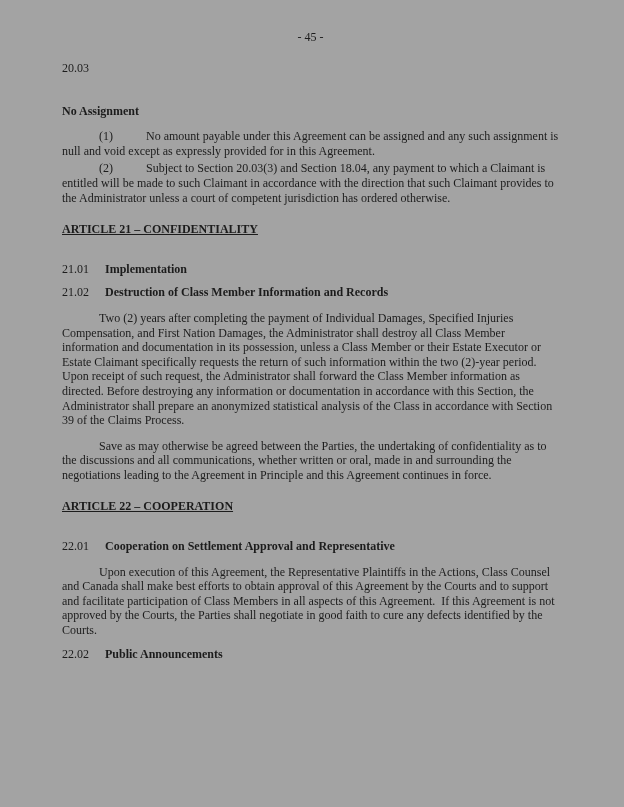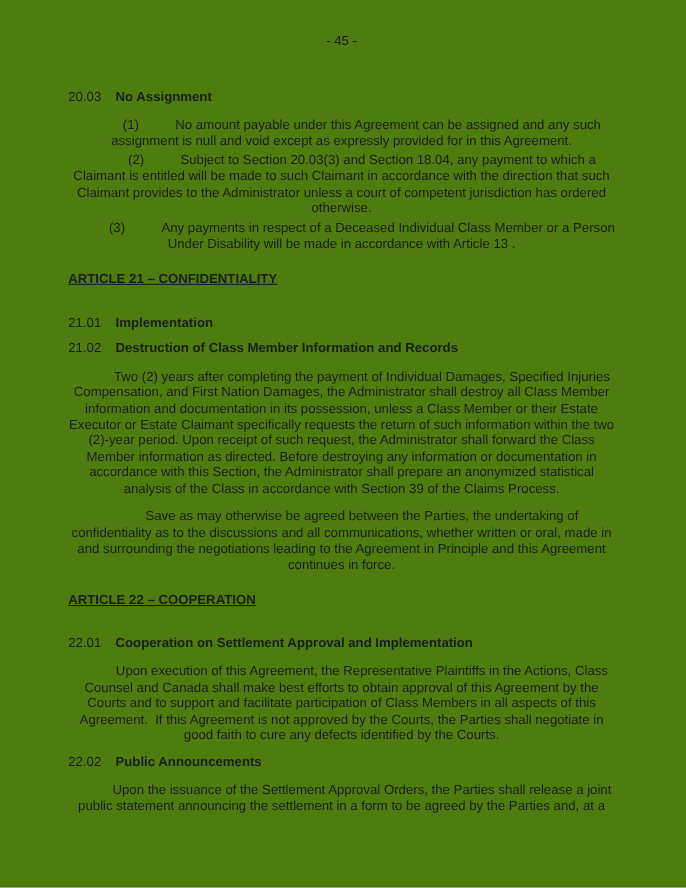--- a/index.html
+++ b/index.html
@@ -4,62 +4,62 @@
 <style>
   html, body {
     margin: 0;
     padding: 0;
     background: #ffffff;
   }
   .page {
     position: relative;
     width: 624px;
     height: 807px;
-    background: #4d7c0f;
+    background: #a3a3a3;
     overflow: hidden;
-    font-family: Liberation Sans, sans-serif;
+    font-family: Liberation Serif, serif;
     font-size: 12px;
     line-height: 14.6px;
     color: #1c1c1c;
     -webkit-font-smoothing: antialiased;
   }
   .content {
     position: absolute;
     left: 62px;
     top: 30px;
     width: 497px;
   }
   .page-number {
     text-align: center;
     margin: 0;
   }
   .sec-heading {
     display: flex;
     align-items: baseline;
     margin: 9px 0 0 0;
   }
-  .sec-heading.first-heading { margin-top: 36px; }
+  .sec-heading.first-heading { margin-top: 16px; flex-direction: column; }
   .sec-heading.after-article { margin-top: 25px; }
   .sec-num {
     flex: 0 0 43px;
     font-weight: 400;
   }
   .sec-title {
     font-weight: 700;
   }
   .article-heading {
     text-align: left;
     font-weight: 700;
     text-decoration: underline;
     margin: 17px 0 0 0;
   }
   .para {
     margin: 3px 0 0 0;
     text-indent: 37px;
-    text-align: center;
+    text-align: left;
   }
   .para.after-heading { margin-top: 11px; }
   .para-num {
     margin-right: 33px;
   }
   .para-text {
     white-space: pre-wrap;
   }
 </style>
 </head>
@@ -76,23 +76,20 @@
     </div>
 
     <p class="para after-heading">
       <span class="para-num">(1)</span><span class="para-text">No amount payable under this Agreement can be assigned and any such assignment is null and void except as expressly provided for in this Agreement.</span>
     </p>
 
     <p class="para">
       <span class="para-num">(2)</span><span class="para-text">Subject to Section 20.03(3) and Section 18.04, any payment to which a Claimant is entitled will be made to such Claimant in accordance with the direction that such Claimant provides to the Administrator unless a court of competent jurisdiction has ordered otherwise.</span>
     </p>
 
-    <p class="para">
-      <span class="para-num">(3)</span><span class="para-text">Any payments in respect of a Deceased Individual Class Member or a Person Under Disability will be made in accordance with Article 13 .</span>
-    </p>
 
     <div class="article-heading">ARTICLE 21 – CONFIDENTIALITY</div>
 
     <div class="sec-heading after-article">
       <span class="sec-num">21.01</span>
       <span class="sec-title">Implementation</span>
     </div>
 
 
     <div class="sec-heading">
@@ -106,30 +103,27 @@
 
 
     <p class="para after-heading">
       <span class="para-text">Save as may otherwise be agreed between the Parties, the undertaking of confidentiality as to the discussions and all communications, whether written or oral, made in and surrounding the negotiations leading to the Agreement in Principle and this Agreement continues in force.</span>
     </p>
 
     <div class="article-heading">ARTICLE 22 – COOPERATION</div>
 
     <div class="sec-heading after-article">
       <span class="sec-num">22.01</span>
-      <span class="sec-title">Cooperation on Settlement Approval and Implementation</span>
+      <span class="sec-title">Cooperation on Settlement Approval and Representative</span>
     </div>
 
     <p class="para after-heading">
       <span class="para-text">Upon execution of this Agreement, the Representative Plaintiffs in the Actions, Class Counsel and Canada shall make best efforts to obtain approval of this Agreement by the Courts and to support and facilitate participation of Class Members in all aspects of this Agreement.  If this Agreement is not approved by the Courts, the Parties shall negotiate in good faith to cure any defects identified by the Courts.</span>
     </p>
 
     <div class="sec-heading">
       <span class="sec-num">22.02</span>
       <span class="sec-title">Public Announcements</span>
     </div>
 
-    <p class="para after-heading">
-      <span class="para-text">Upon the issuance of the Settlement Approval Orders, the Parties shall release a joint public statement announcing the settlement in a form to be agreed by the Parties and, at a</span>
-    </p>
 
   </div>
 </div>
 
 </body></html>

